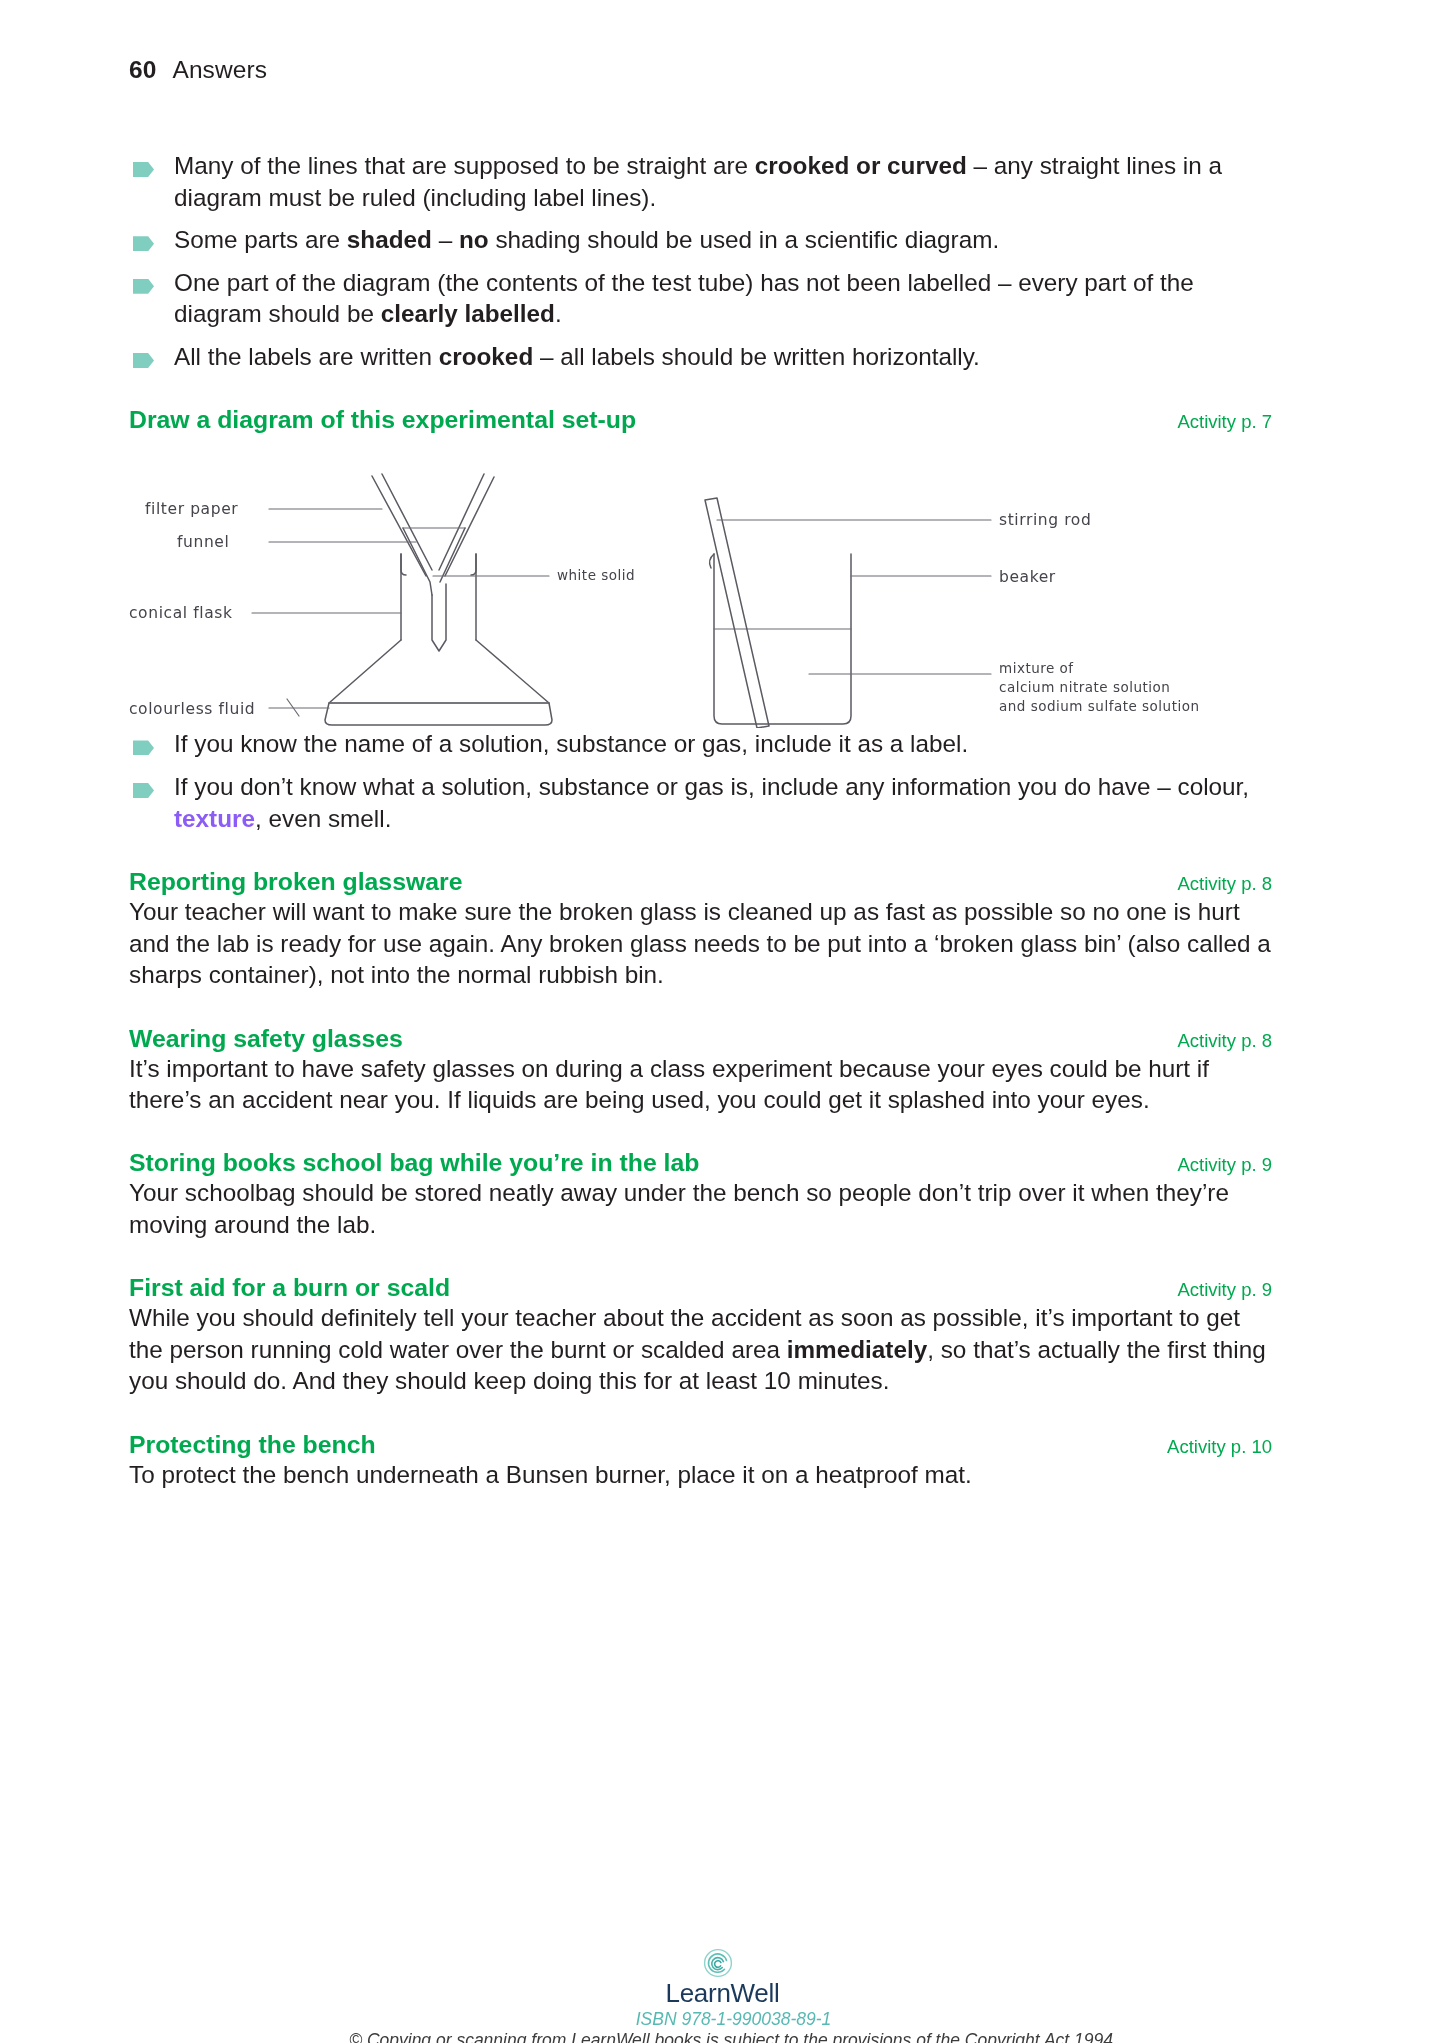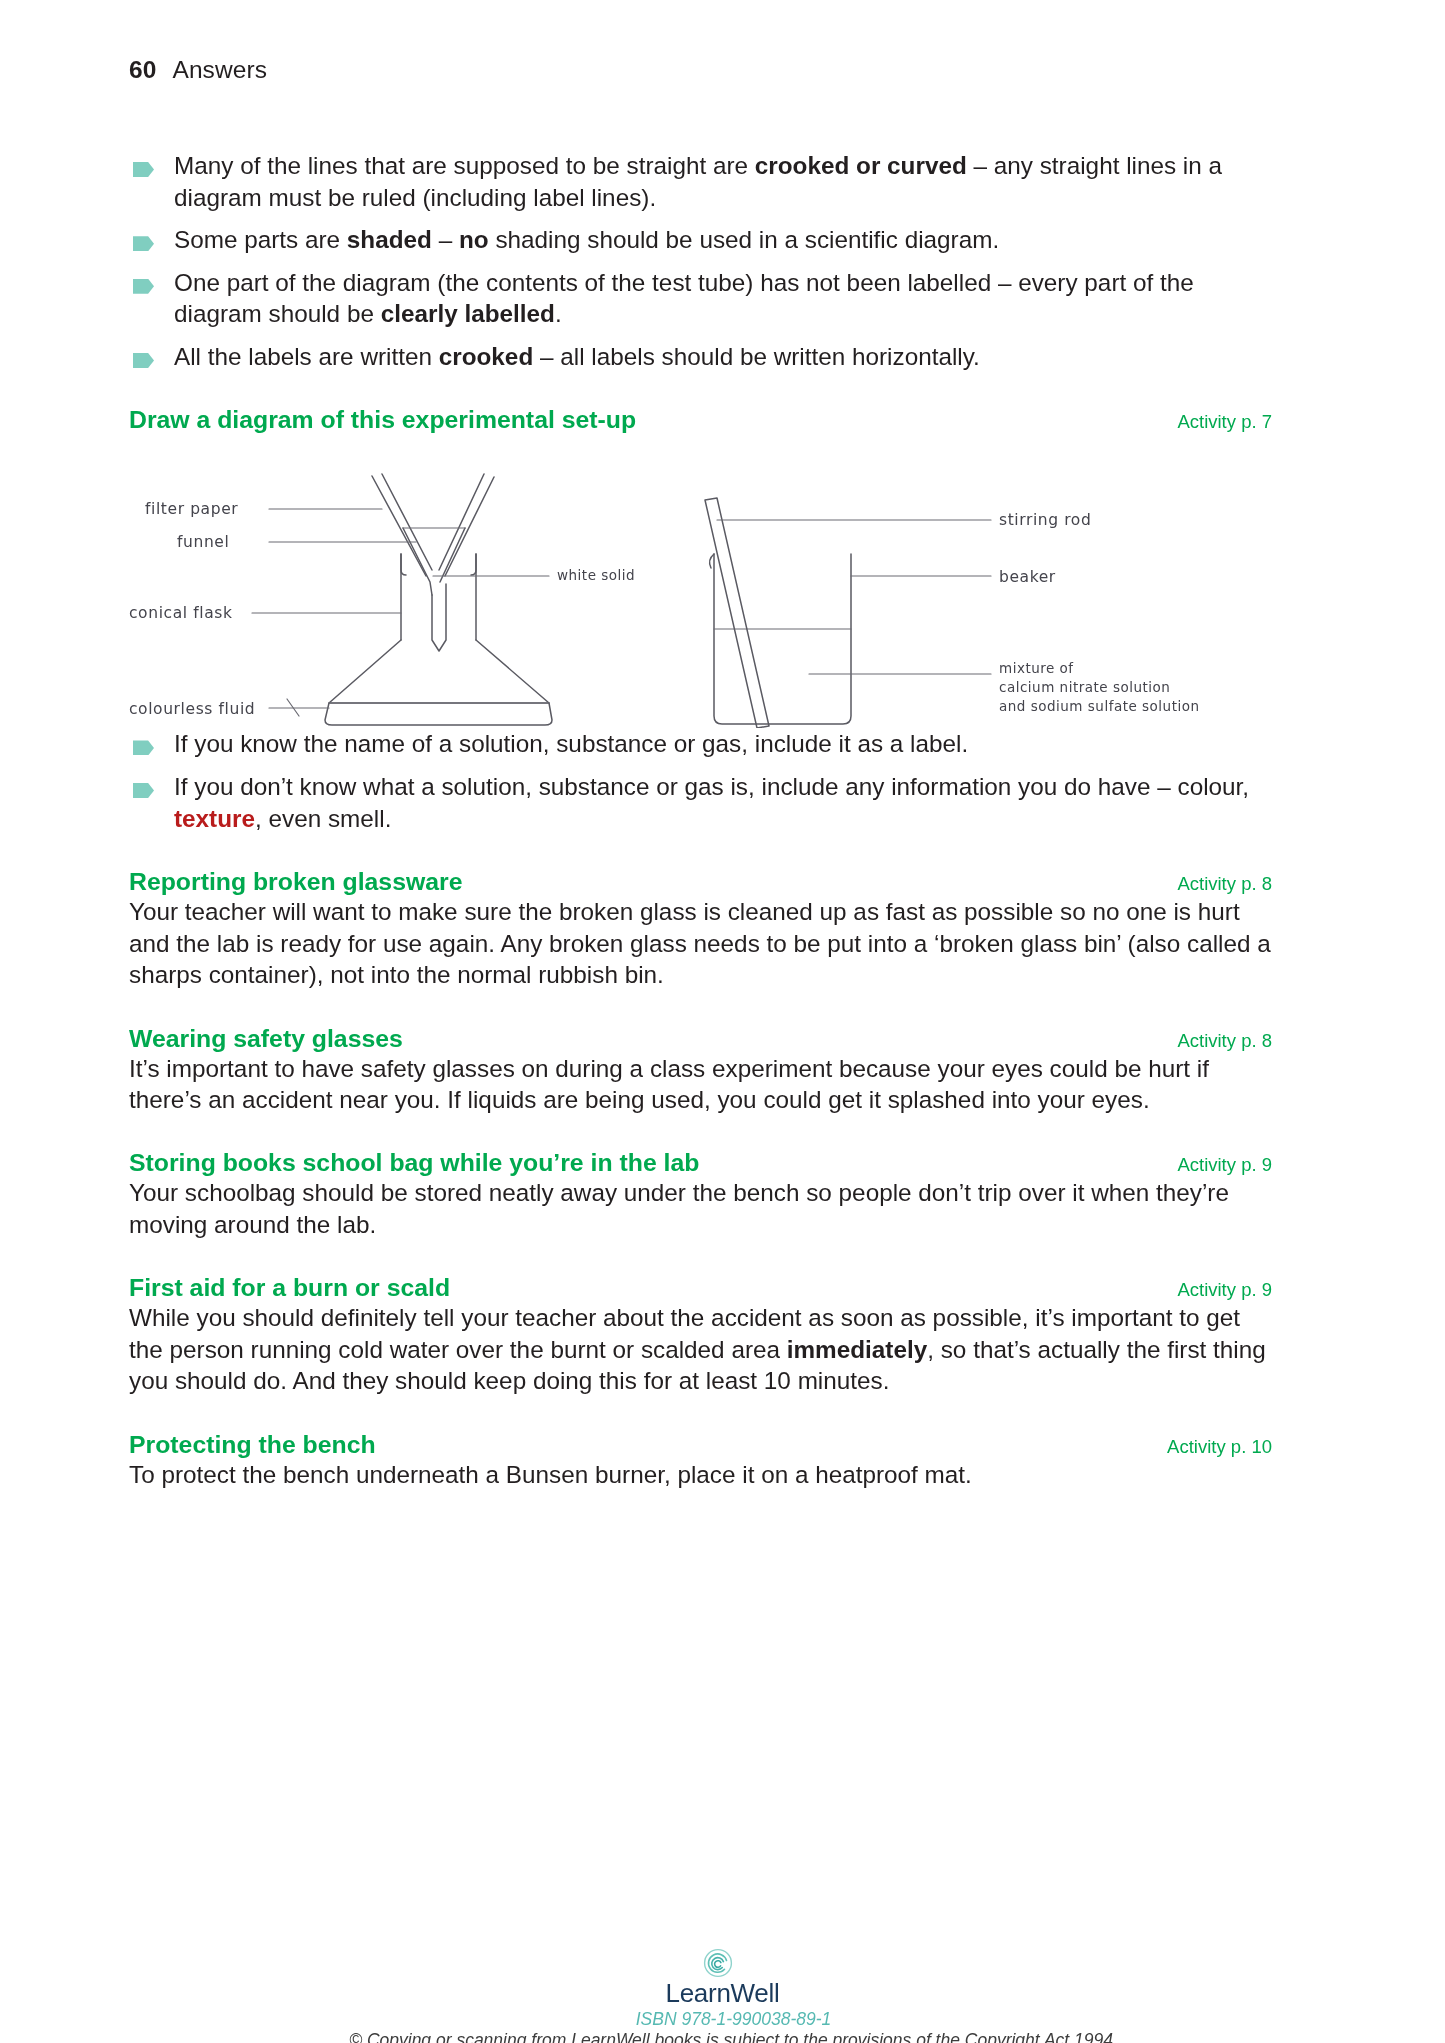--- a/index.html
+++ b/index.html
@@ -64,21 +64,21 @@
   .bullet-mark {
     position: absolute;
     left: 4px;
     top: 12px;
     width: 21px;
     height: 15px;
     background: #80cec0;
     clip-path: polygon(0 0, 72% 0, 100% 50%, 72% 100%, 0 100%);
   }
   b, strong { font-weight: bold; }
-  .navy { color: #b91c1c; font-weight: bold; }
+  .navy { color: #8b5cf6; font-weight: bold; }
 
   
   .head-row {
     display: flex;
     align-items: baseline;
     justify-content: space-between;
     width: 100%;
   }
   .head-title {
     color: #00a94f;

